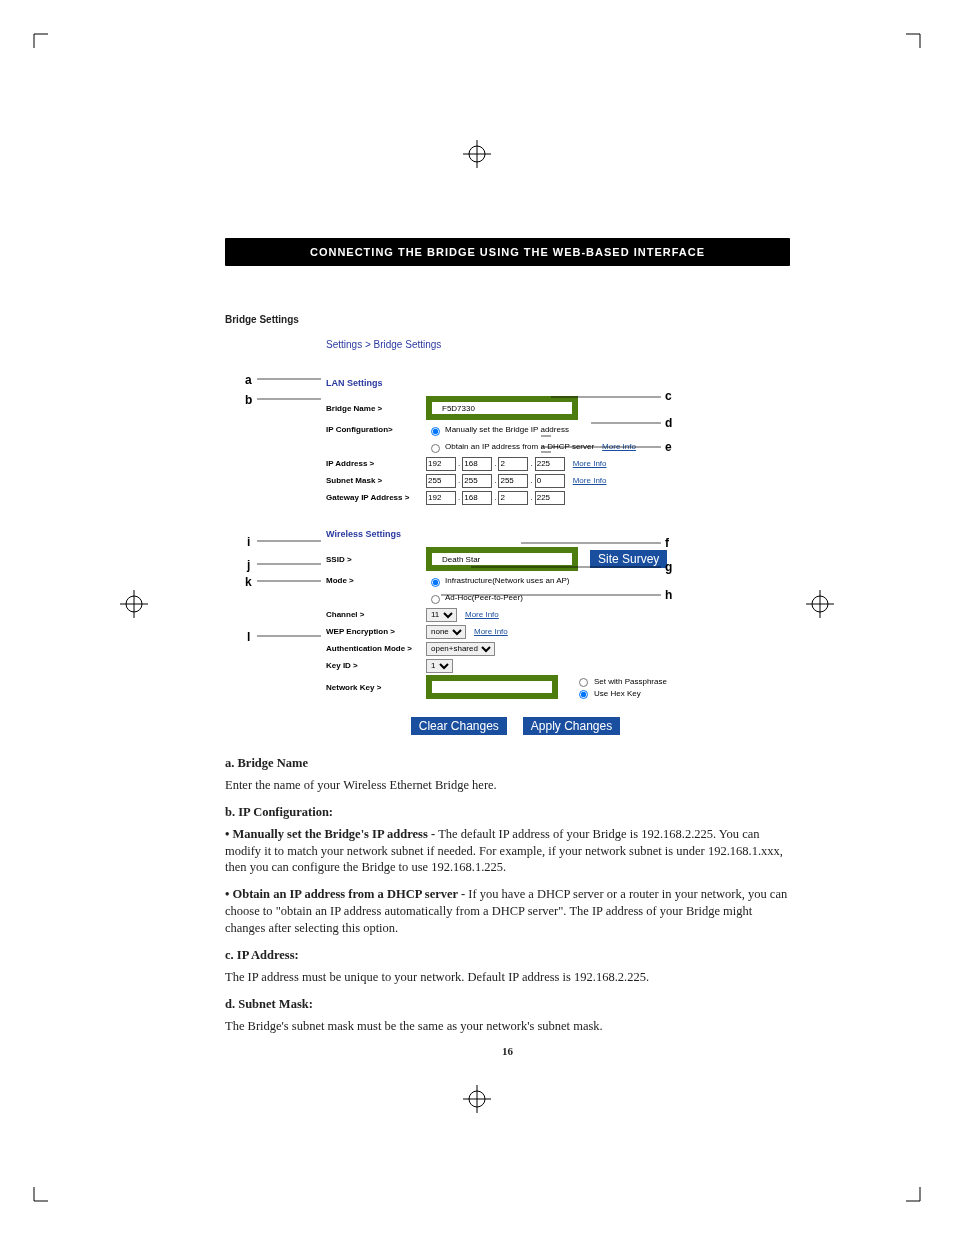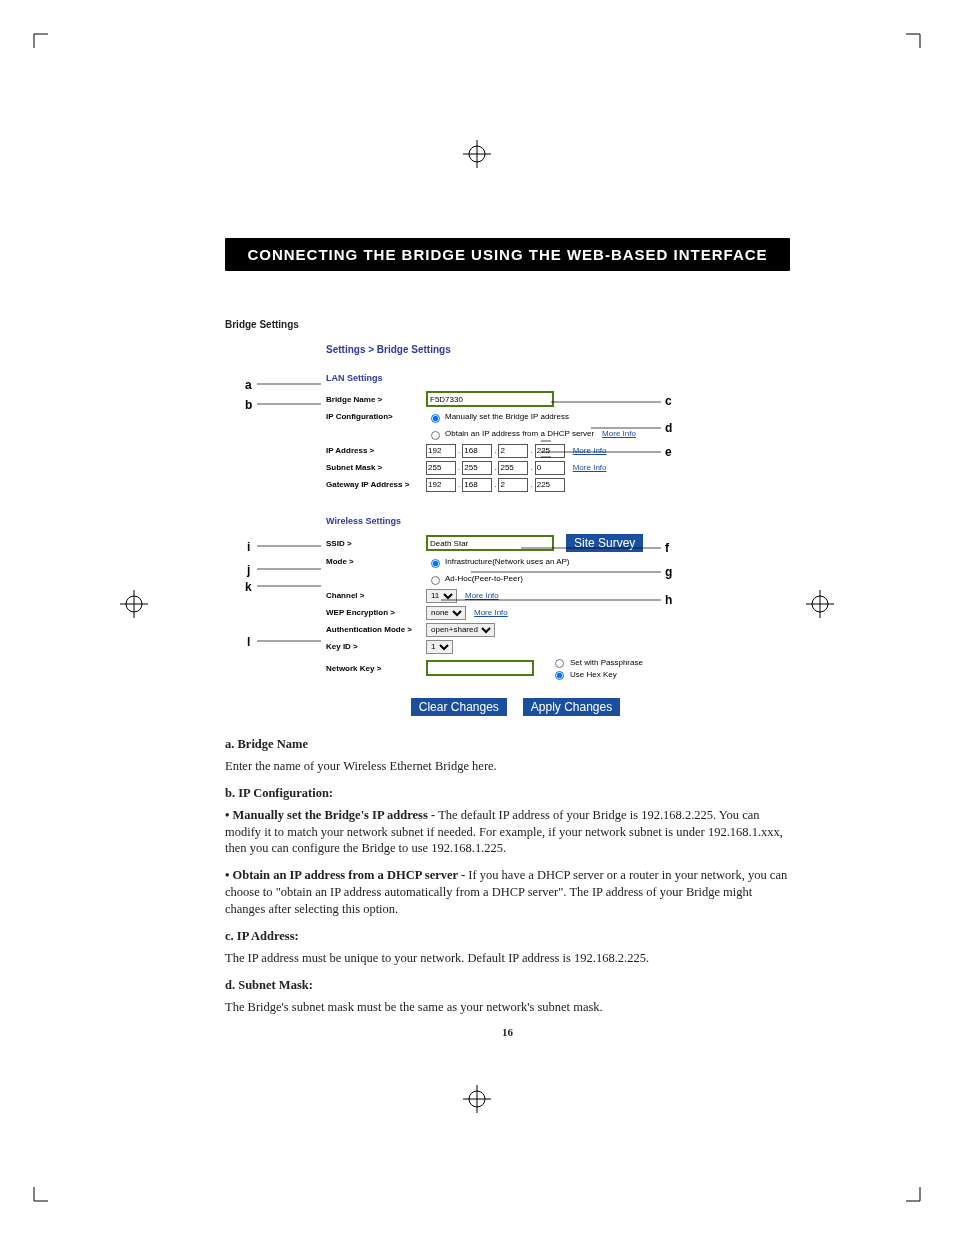--- a/index.html
+++ b/index.html
@@ -44,42 +44,42 @@
   }
 
   .section-bar {
     background: #000;
     color: #fff;
     text-align: center;
     letter-spacing: 1px;
     font-weight: 600;
     padding: 8px 0;
     border-radius: 1px;
-    font-size: 15px;
+    font-size: 11px;
   }
 
   .h2 {
     font-weight: 700;
     font-size: 10px;
     margin-top: 48px;
     margin-bottom: 14px;
   }
 
   
   .shot {
     position: relative;
     margin: 0 0 20px 16px;
     font-size: 9px;
     color: #000;
   }
   .breadcrumb {
     color: #2a3aa0;
-    font-weight: 700;
+    font-weight: 400;
     font-size: 10px;
-    margin: 0 0 18px 85px;
+    margin: 0 0 28px 85px;
   }
   .grp-head {
     color: #2a3aa0;
     font-weight: 700;
     font-size: 9px;
     margin: 0 0 8px 85px;
   }
   .row {
     display: flex;
     align-items: center;
@@ -103,22 +103,22 @@
     width: 26px;
     height: 12px;
     font-size: 8px;
     border: 1px solid #555;
     padding: 0 1px;
   }
   .txt-box {
     width: 120px;
     height: 12px;
     font-size: 8px;
-    border: 2px solid #4d7c0f;
-    padding: 0 2px;
+    border: 6px solid #4d7c0f;
+    padding: 0 10px;
   }
   .sel {
     font-size: 8px;
     height: 14px;
     border: 1px solid #888;
   }
   .dot { font-size: 8px; }
   .radio-wrap { display: flex; align-items: center; gap: 3px; font-size: 8px; }
   .radio-wrap input { width: 9px; height: 9px; }
   .btn {

